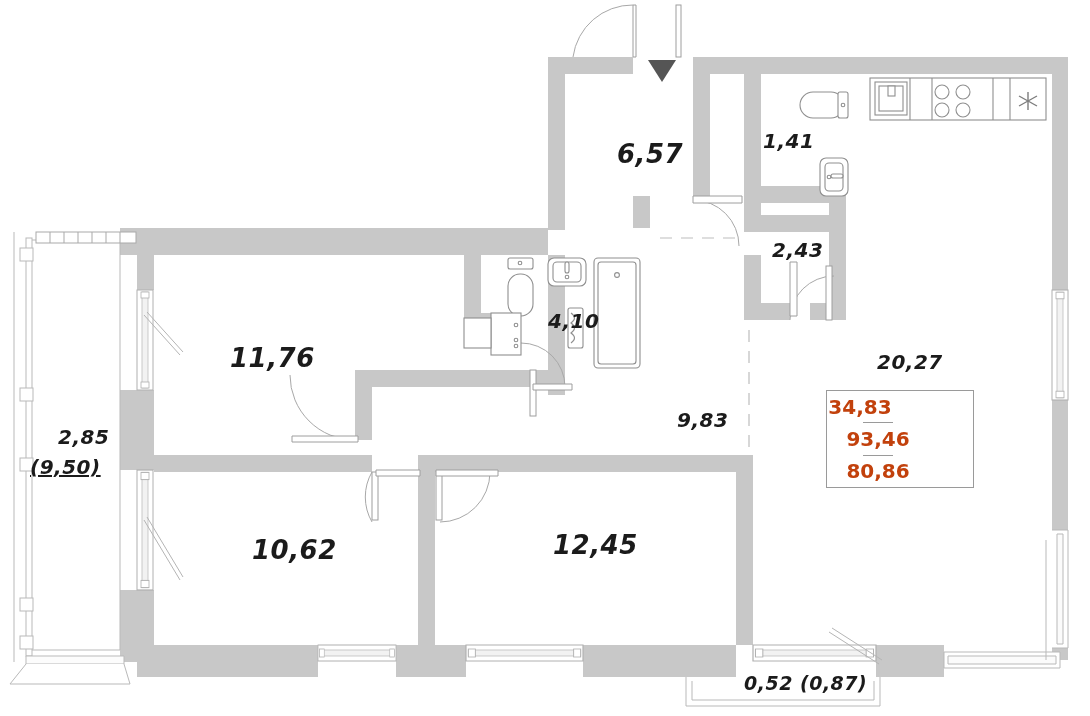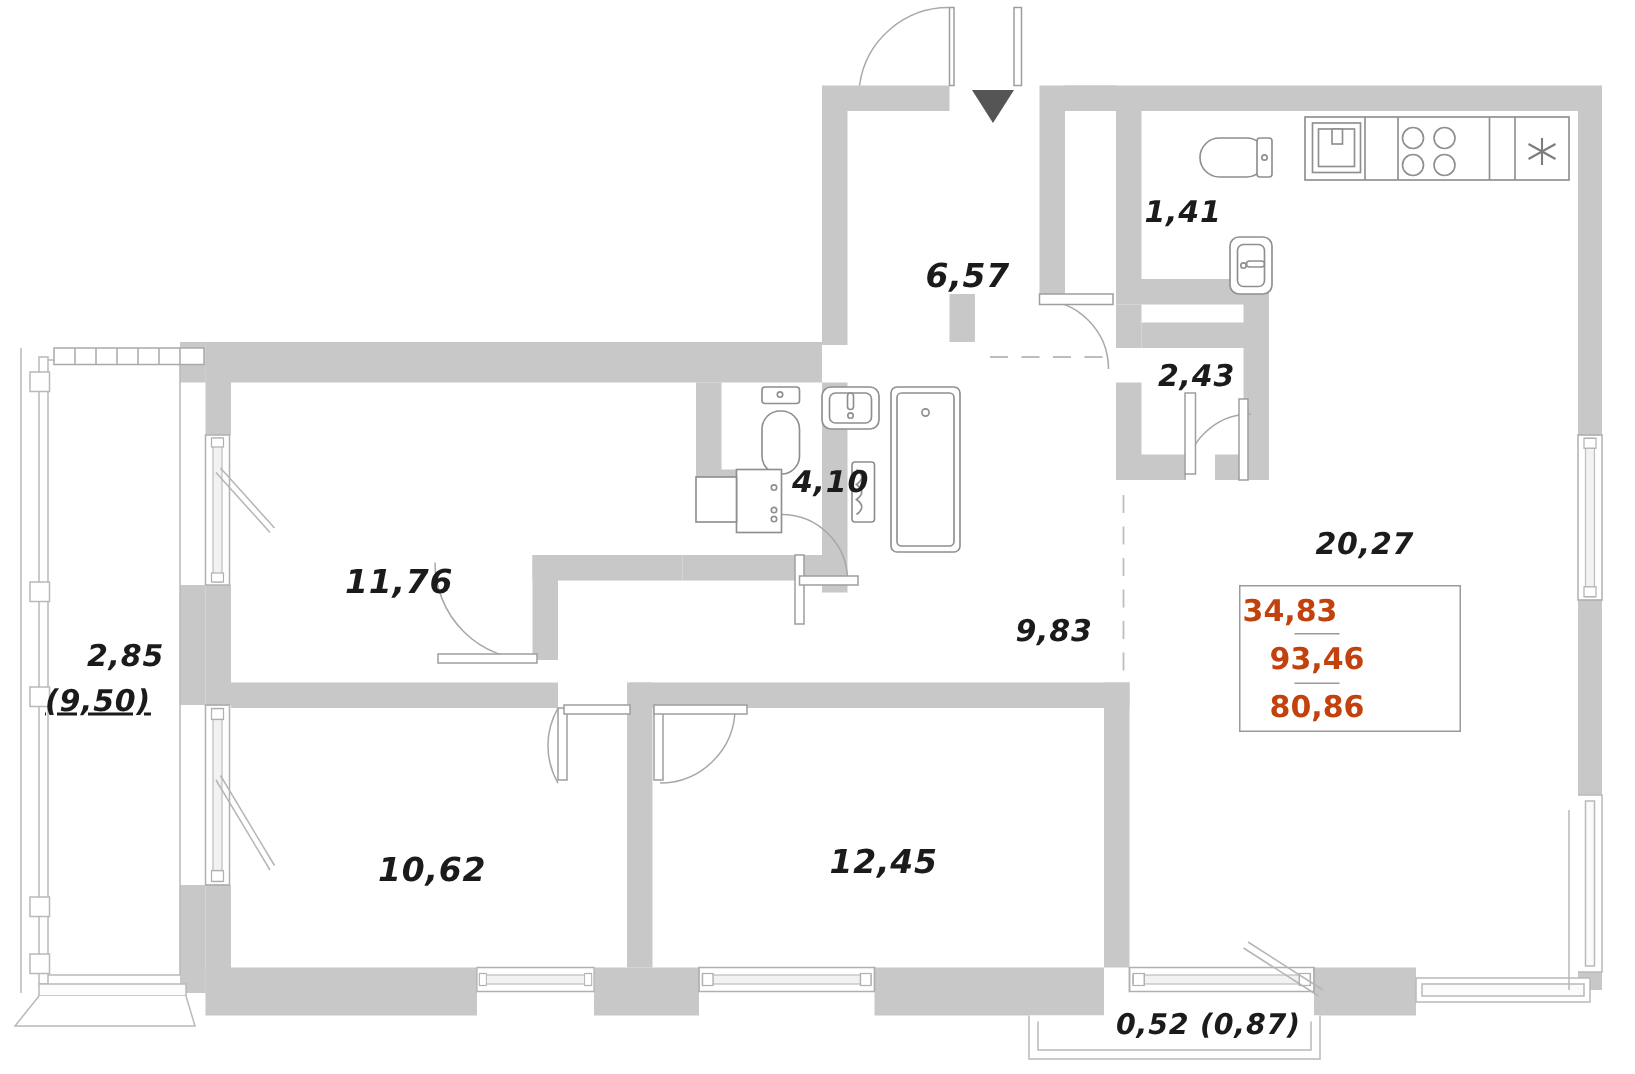--- a/index.html
+++ b/index.html
@@ -9,21 +9,21 @@
   svg.layer{position:absolute;left:0;top:0;width:1090px;height:716px;}
   .lbl{
     position:absolute;
     font-family:"DejaVu Sans","Liberation Sans",sans-serif;
     font-style:italic;
     font-weight:600;
     color:#1b1b1b;
     white-space:nowrap;
     letter-spacing:0.5px;
   }
-  .lbl.sz22{font-size:22px;margin-top:33px;}
+  .lbl.sz22{font-size:26px;}
   .lbl.sz20{font-size:20px;}
   .lbl.sz19{font-size:19px;}
   .tbl{
     position:absolute;
     border:1px solid #9a9a9a;
     background:#ffffff;
     display:flex;
     font-style:normal;
   }
   .tbl .c1{
@@ -291,21 +291,21 @@
     </g>
 
   </svg>
 
   <div class="lbl sz22" style="left:617px; top:139px;">6,57</div>
 
   <div class="lbl sz20" style="left:763px; top:129px;">1,41</div>
 
   <div class="lbl sz20" style="left:772px; top:238px;">2,43</div>
 
-  <div class="lbl sz20" style="left:528px; top:309px;">4,10</div>
+  <div class="lbl sz20" style="left:548px; top:309px;">4,10</div>
 
   <div class="lbl sz22" style="left:230px; top:343px;">11,76</div>
 
   <div class="lbl sz22" style="left:252px; top:535px;">10,62</div>
 
   <div class="lbl sz22" style="left:553px; top:530px;">12,45</div>
 
   <div class="lbl sz20" style="left:677px; top:408px;">9,83</div>
 
   <div class="lbl sz20" style="left:877px; top:350px;">20,27</div>

